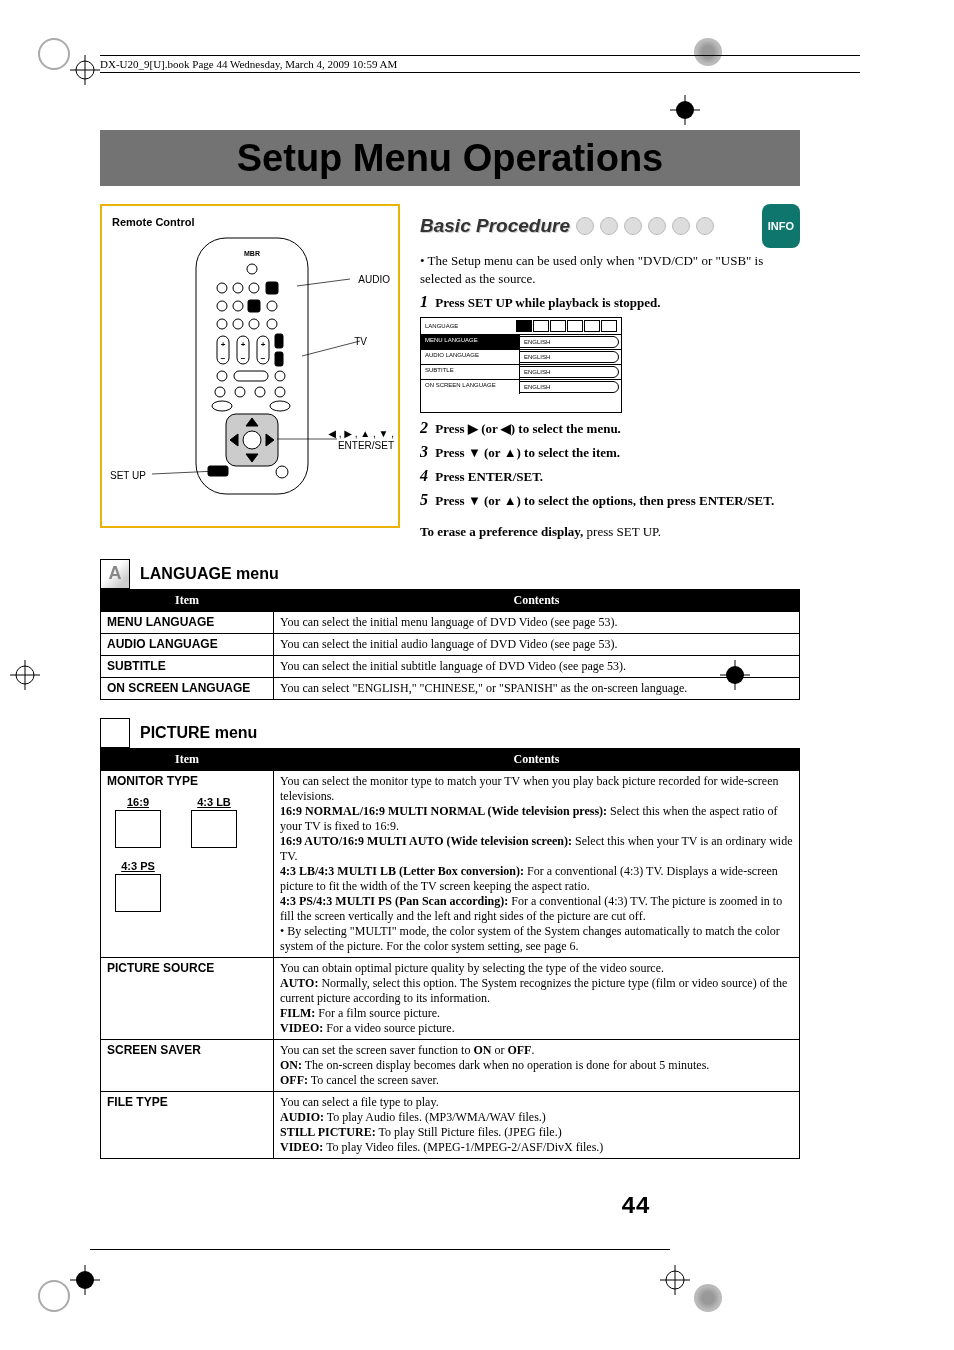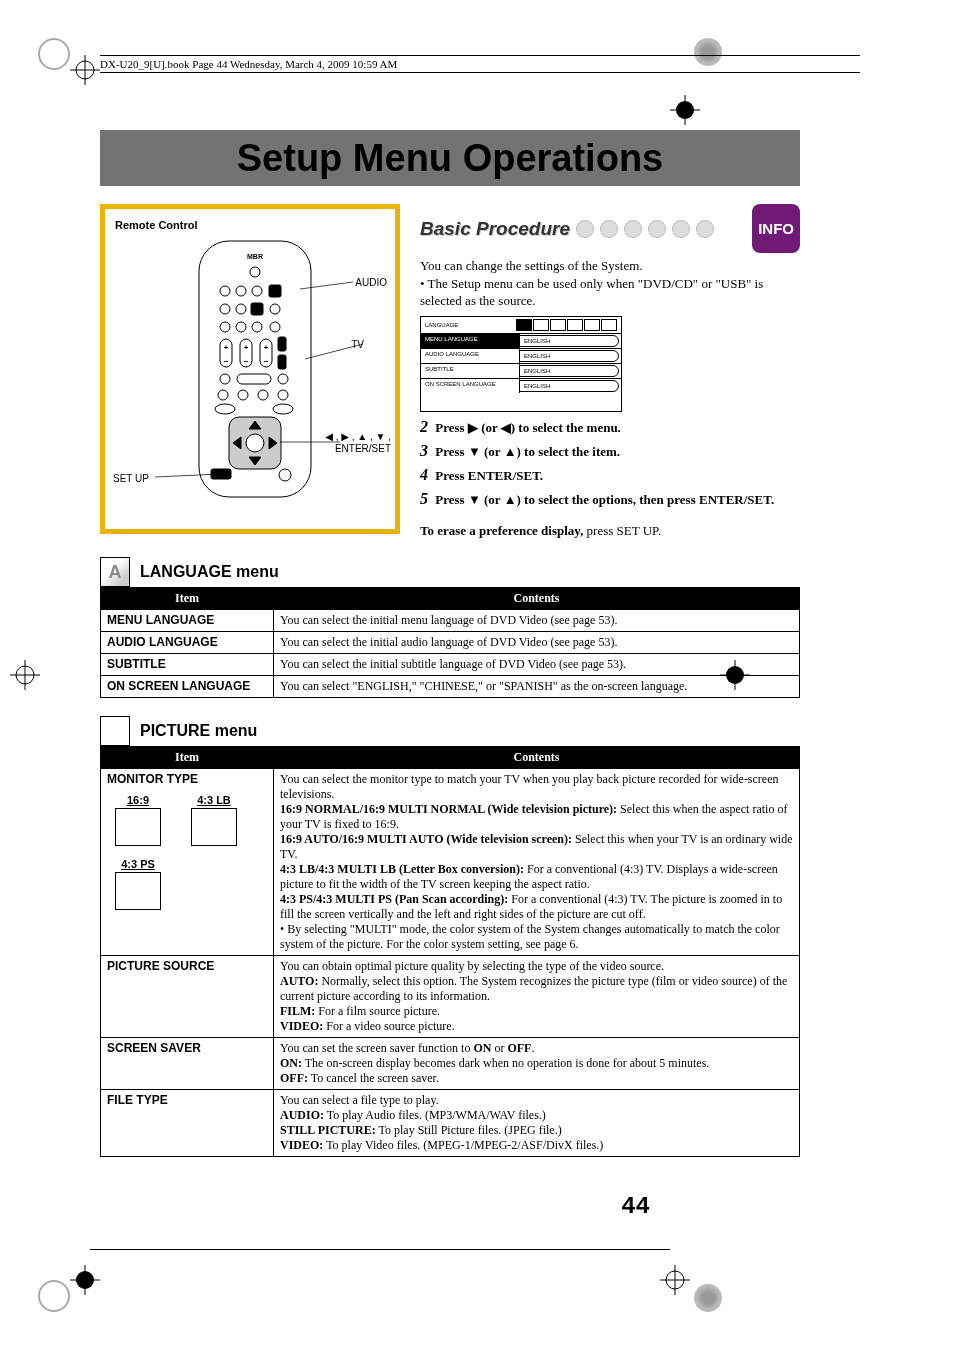--- a/index.html
+++ b/index.html
@@ -63,21 +63,21 @@
 
   .cols {
     display: flex;
     gap: 20px;
     margin-top: 18px;
   }
   .col-left { width: 300px; }
   .col-right { flex: 1; }
 
   .remote-box {
-    border: 5px solid #eab308;
+    border: 2px solid #eab308;
     font-family: Arial, sans-serif;
     font-size: 11px;
     font-weight: bold;
     padding: 10px 10px 10px 10px;
     height: 300px;
     position: relative;
   }
   .remote-shape {
     position: absolute;
     left: 90px;
@@ -92,21 +92,21 @@
     font-size: 19px;
     font-weight: bold;
     font-style: italic;
     color: #333;
     text-shadow: 1px 1px 0 #ccc;
     display:flex;
     align-items:center;
     gap:6px;
   }
   .disc { width:16px; height:16px; border-radius:50%; background:#ddd; border:1px solid #bbb; }
-  .info-pill { background:#701a75; color:#fff; font-family:Arial,sans-serif; font-size:15px; font-weight:bold; padding:16px 6px; border-radius:8px; font-style:normal; text-shadow:none;}
+  .info-pill { background:#0f766e; color:#fff; font-family:Arial,sans-serif; font-size:11px; font-weight:bold; padding:16px 6px; border-radius:8px; font-style:normal; text-shadow:none;}
 
   .body-text { font-size: 13px; line-height: 1.35; margin-top:4px;}
   .body-text .bullet::before { content:"\2022  "; }
 
   .step { margin-top: 6px; font-size:13px;}
   .step .num { font-family: "Times New Roman", serif; font-weight:bold; font-style:italic; font-size:16px; margin-right:4px;}
   .step b { font-weight:bold; }
 
   .osd-box {
     border:1px solid #000;
@@ -312,24 +312,27 @@
           <span class="disc"></span>
           <span class="disc"></span>
           <span class="disc"></span>
           <span class="disc"></span>
           <span class="disc"></span>
           <span class="disc"></span>
           <span style="flex:1"></span>
           <span class="info-pill">INFO</span>
         </div>
         <div class="body-text">
-          <div>You can change the settings of the System.</div>
           <div class="bullet">The Setup menu can be used only when "DVD/CD" or "USB" is selected as the source.</div>
         </div>
 
+        <div class="step">
+          <span class="num">1</span>
+          <b>Press SET UP while playback is stopped.</b>
+        </div>
 
         <div class="osd-box">
           <div class="osd-head">
             <span>LANGUAGE</span>
             <span class="osd-tabs">
               <span class="osd-tab" style="background:#000;"></span>
                 <span class="osd-tab"></span>
                 <span class="osd-tab"></span>
                 <span class="osd-tab"></span>
                 <span class="osd-tab"></span>
@@ -432,21 +435,21 @@
           </div>
           <div class="monitor-icons">
             <div>
                   <span class="sub-label">4:3 PS</span>
                   <span class="tv-icon"></span>
                 </div>
           </div>
         </td>
         <td>
           <span>You can select the monitor type to match your TV when you play back picture recorded for wide-screen televisions.</span><br>
-          <b>16:9 NORMAL/16:9 MULTI NORMAL (Wide television picture):</b><span> Select this when the aspect ratio of your TV is fixed to 16:9.</span><br>
+          <b>16:9 NORMAL/16:9 MULTI NORMAL (Wide television press):</b><span> Select this when the aspect ratio of your TV is fixed to 16:9.</span><br>
           <b>16:9 AUTO/16:9 MULTI AUTO (Wide television screen):</b><span> Select this when your TV is an ordinary wide TV.</span><br>
           <b>4:3 LB/4:3 MULTI LB (Letter Box conversion):</b><span> For a conventional (4:3) TV. Displays a wide-screen picture to fit the width of the TV screen keeping the aspect ratio.</span><br>
           <b>4:3 PS/4:3 MULTI PS (Pan Scan according):</b><span> For a conventional (4:3) TV. The picture is zoomed in to fill the screen vertically and the left and right sides of the picture are cut off.</span><br>
           <span>• By selecting "MULTI" mode, the color system of the System changes automatically to match the color system of the picture. For the color system setting, see page 6.</span>
         </td>
       </tr>
       <tr>
         <td class="item-col">PICTURE SOURCE</td>
         <td>
           <span>You can obtain optimal picture quality by selecting the type of the video source.</span><br>

